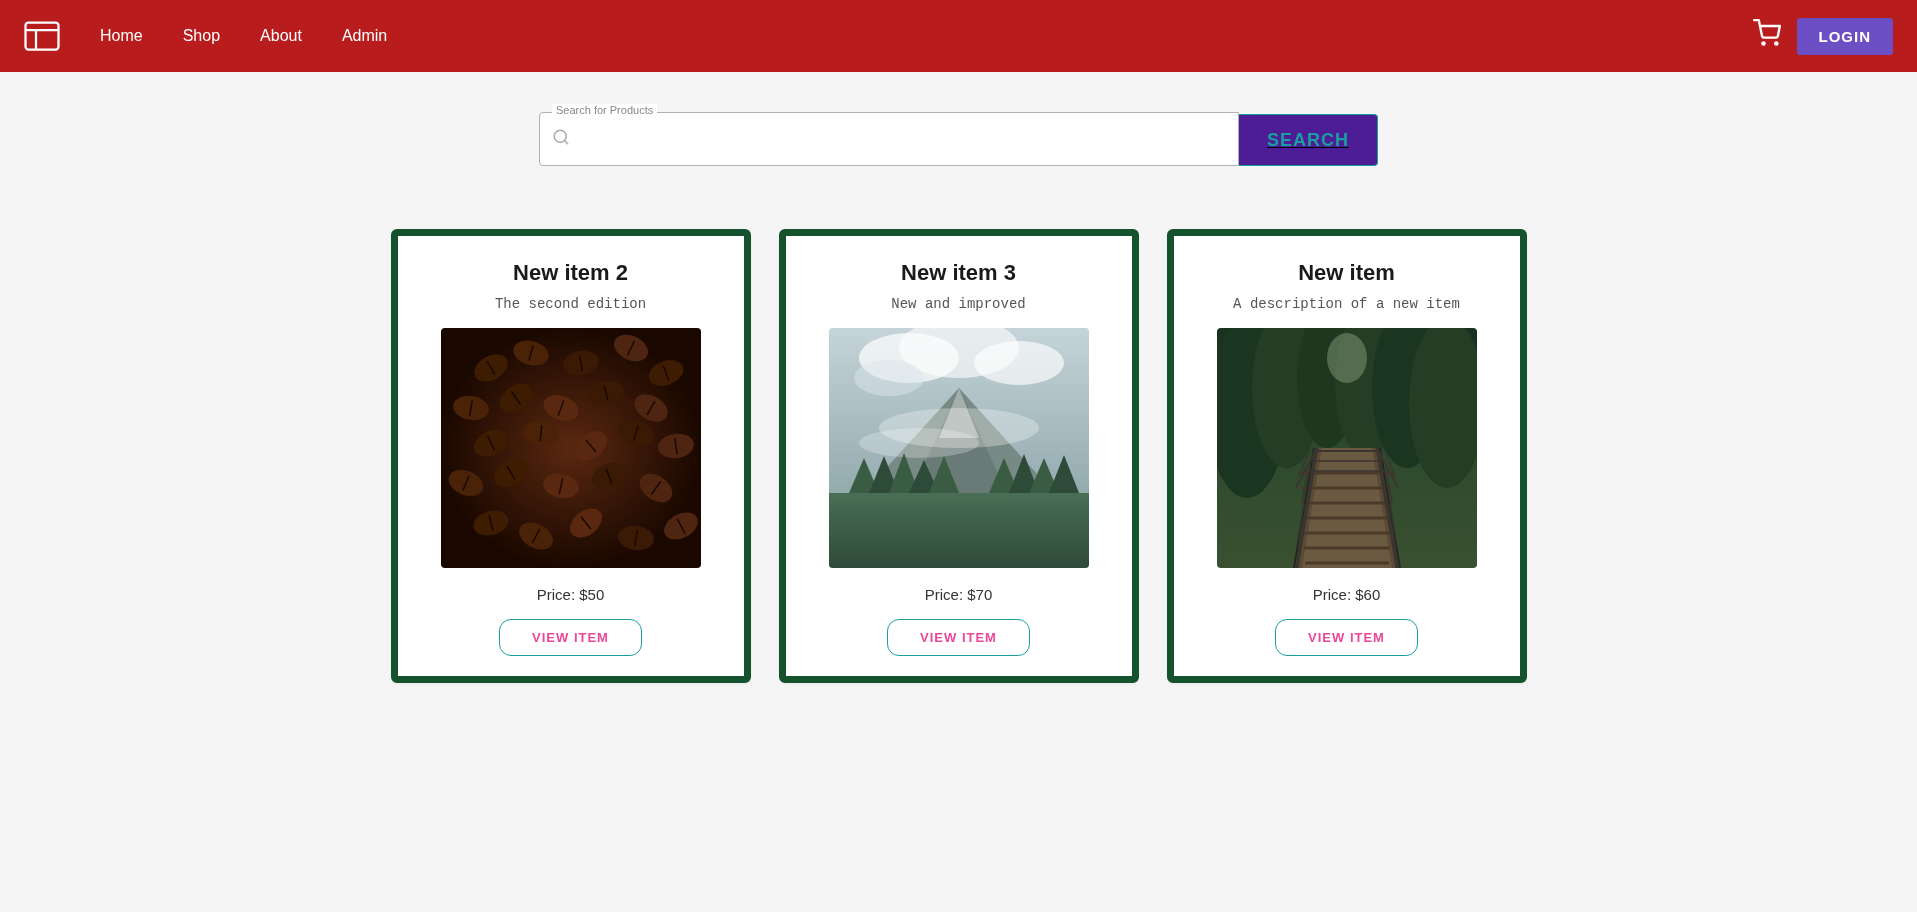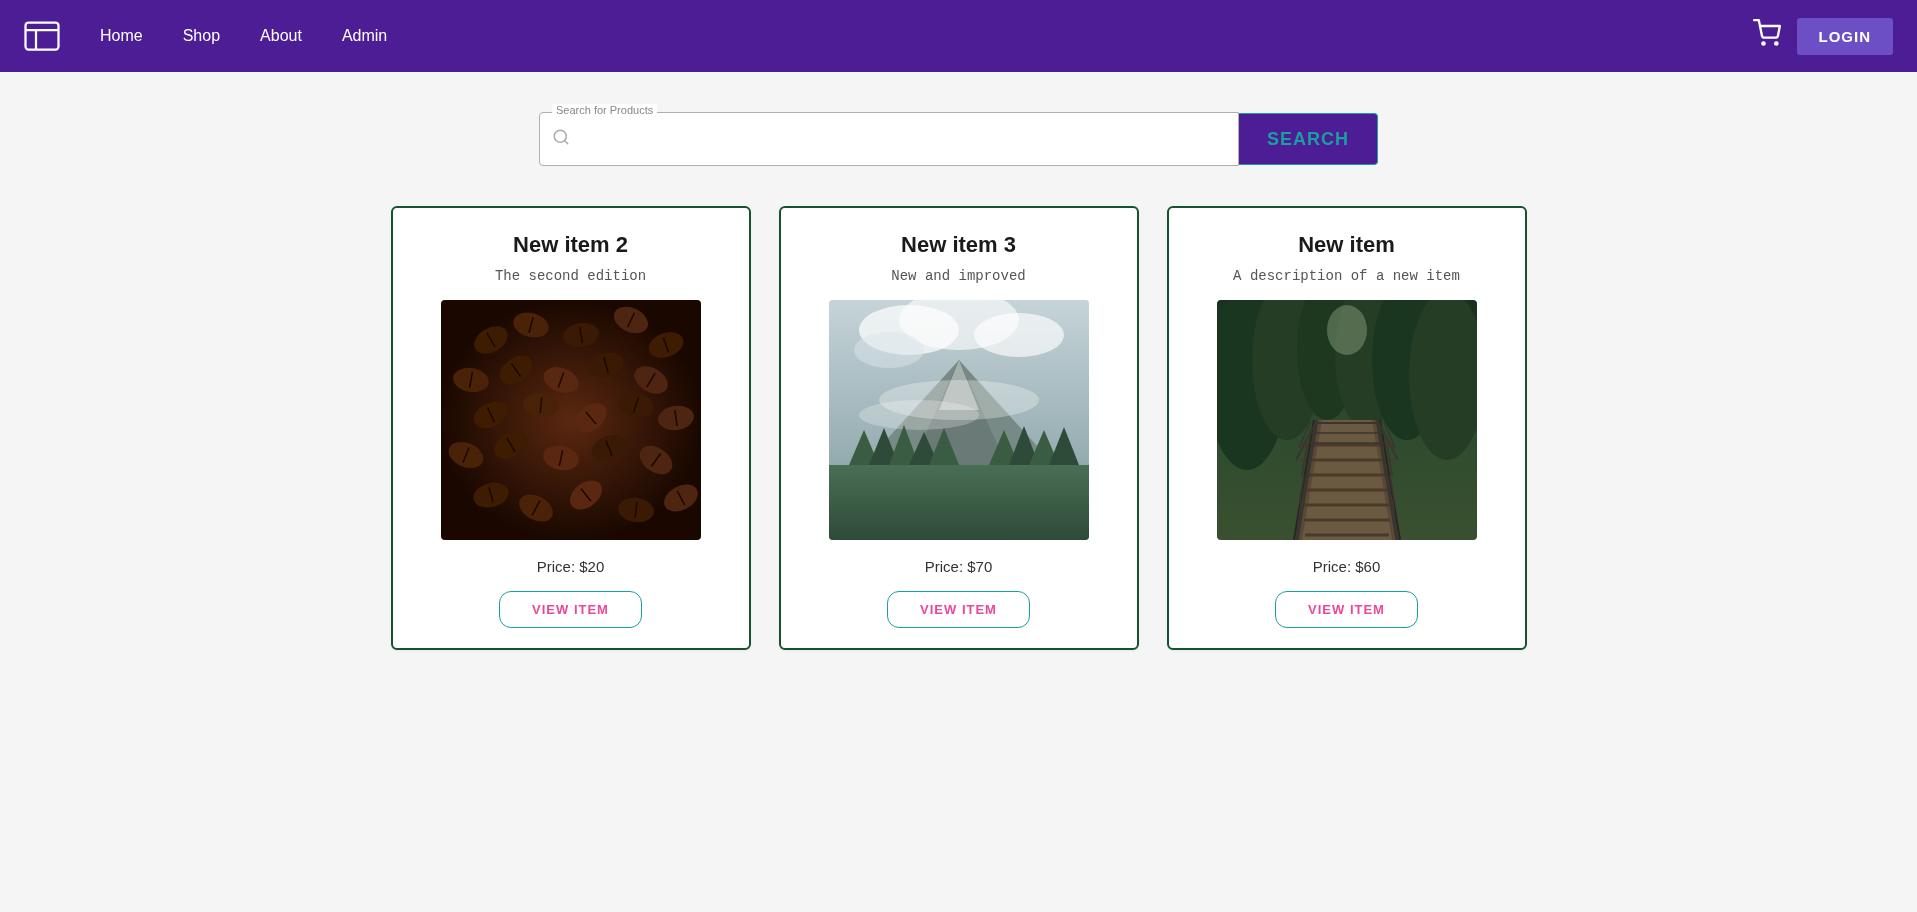--- a/index.html
+++ b/index.html
@@ -1,20 +1,20 @@
 <!DOCTYPE html>
 <html><head>
   <meta charset="utf-8">
   <style>
     * { box-sizing: border-box; margin: 0; padding: 0; }
     body { font-family: 'Segoe UI', Arial, sans-serif; background: #f5f5f5; min-height: 912px; }
 
     
     .navbar {
-      background-color: #4c1d95;
+      background-color: #b91c1c;
       display: flex;
       align-items: center;
       padding: 0 24px;
       height: 72px;
       position: relative;
     }
     .navbar-logo {
       color: white;
       font-size: 22px;
       margin-right: 40px;
@@ -74,23 +74,24 @@
       font-size: 32px;
       font-weight: 700;
       color: #1a1a1a;
       margin-bottom: 30px;
     }
 
     
     .search-container {
       display: flex;
       justify-content: center;
-      align-items: center;
-      margin-bottom: 40px;
+      align-items: flex-end;
+      margin-bottom: 63px;
       gap: 0;
+      text-decoration: underline;
     }
     .search-field-wrapper {
       position: relative;
       border: 1px solid #b0b0b0;
       border-radius: 4px 0 0 4px;
       background: white;
       width: 700px;
       padding: 0 12px;
     }
     .search-field-label {
@@ -137,21 +138,21 @@
     
     .product-grid {
       display: flex;
       gap: 28px;
       justify-content: center;
       flex-wrap: wrap;
     }
 
     .product-card {
       background: white;
-      border: 2px solid #14532d;
+      border: 7px solid #14532d;
       border-radius: 6px;
       width: 360px;
       padding: 24px 20px 20px;
       display: flex;
       flex-direction: column;
       align-items: center;
       box-shadow: 0 1px 3px rgba(0,0,0,0.05);
     }
 
     .product-name {
@@ -328,21 +329,21 @@
           <ellipse cx="95" cy="208" rx="18" ry="12" fill="#4a2208" transform="rotate(28 95 208)"></ellipse>
           <line x1="95" y1="200" x2="95" y2="216" stroke="#1a0800" stroke-width="1.5" transform="rotate(28 95 208)"></line>
           <ellipse cx="145" cy="195" rx="18" ry="12" fill="#5a2810" transform="rotate(-38 145 195)"></ellipse>
           <line x1="145" y1="187" x2="145" y2="203" stroke="#1a0800" stroke-width="1.5" transform="rotate(-38 145 195)"></line>
           <ellipse cx="195" cy="210" rx="18" ry="12" fill="#3a1a04" transform="rotate(8 195 210)"></ellipse>
           <line x1="195" y1="202" x2="195" y2="218" stroke="#1a0800" stroke-width="1.5" transform="rotate(8 195 210)"></line>
           <ellipse cx="240" cy="198" rx="18" ry="12" fill="#4d2510" transform="rotate(-28 240 198)"></ellipse>
           <line x1="240" y1="190" x2="240" y2="206" stroke="#1a0800" stroke-width="1.5" transform="rotate(-28 240 198)"></line>
         </svg>
       </div>
-      <p class="product-price">Price: $20</p>
+      <p class="product-price">Price: $50</p>
       <button class="view-item-btn">VIEW ITEM</button>
     </div>
 
     <div class="product-card">
       <h2 class="product-name">New item 3</h2>
       <p class="product-description">New and improved</p>
       <div class="product-image-wrapper">
         <svg class="mountain-svg" viewBox="0 0 260 240" xmlns="http://www.w3.org/2000/svg">
           <defs>
             <linearGradient id="sky1" x1="0" y1="0" x2="0" y2="1">

